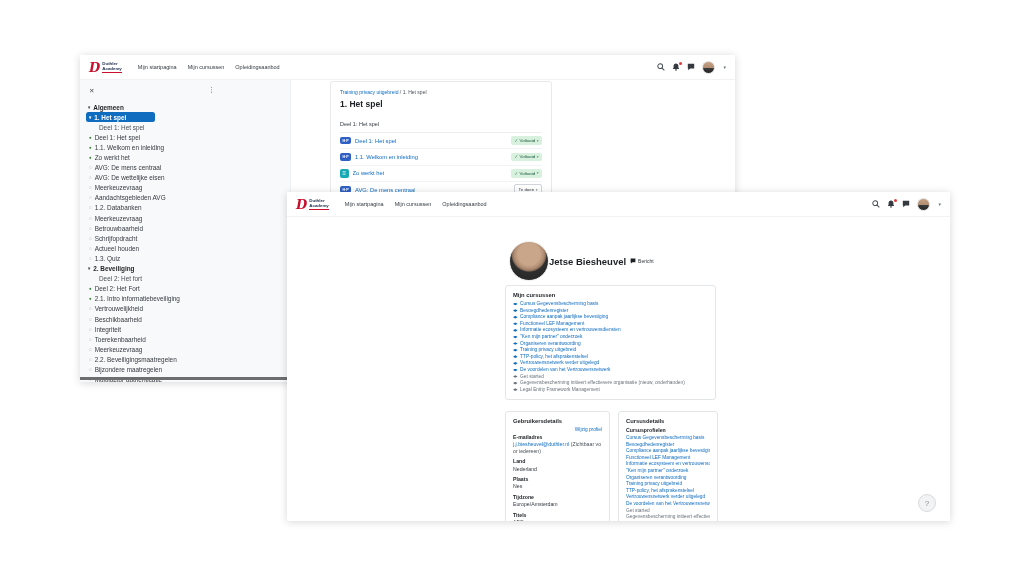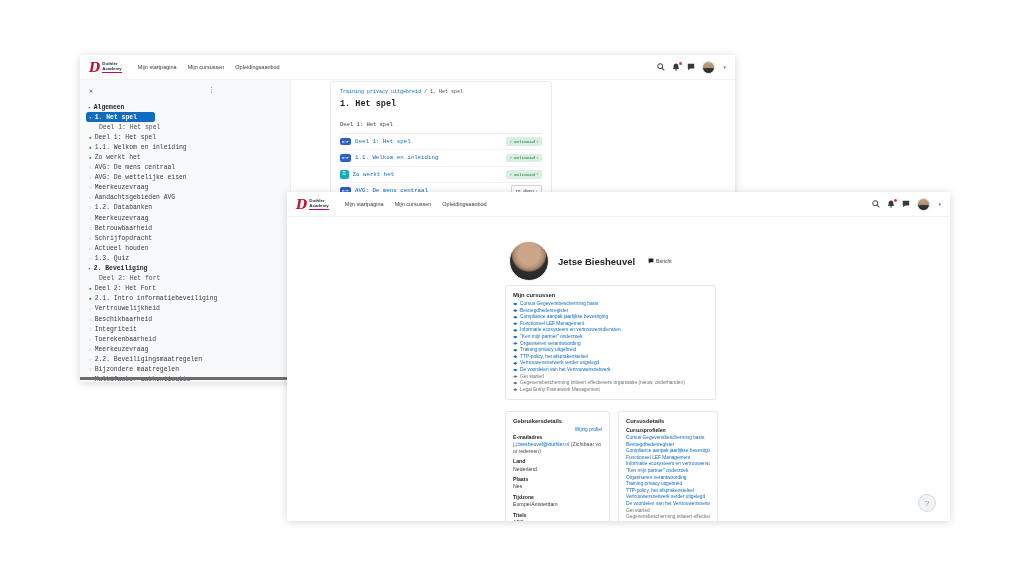--- a/index.html
+++ b/index.html
@@ -18,21 +18,21 @@
   .nav{display:flex;gap:11px;margin-left:16px;font-size:5.5px;color:#343a40;}
   .nav-item{cursor:pointer;white-space:nowrap;}
   .header-right{margin-left:auto;display:flex;align-items:center;gap:7px;}
   .hicon{position:relative;display:flex;align-items:center;}
   .red-dot{position:absolute;top:-1.5px;right:-1.5px;width:3.2px;height:3.2px;border-radius:50%;background:#e53935;}
   .avatar-sm{width:11px;height:11px;border-radius:50%;border:0.5px solid #ddd;
              background:linear-gradient(180deg,#c7a183 0%,#b08d72 55%,#3a3a3a 58%,#262626 100%);}
   .caret{font-size:5px;color:#6a737b;margin-left:1px;}
 
   
-  .winA-body{display:flex;height:303px;font-family:Liberation Mono, monospace;}
+  .winA-body{display:flex;height:303px;}
   .drawer{width:211px;background:#f8f9fa;border-right:1px solid #eef0f1;box-sizing:border-box;padding:6px 6px 0 6px;position:relative;}
   .drawer-top{height:16px;position:relative;}
   .drawer-close{position:absolute;left:3px;top:1px;font-size:6.5px;color:#495057;}
   .drawer-grip{position:absolute;left:122px;top:0;font-size:7px;color:#495057;}
   .si{display:flex;align-items:center;gap:3px;height:10.1px;font-size:6.4px;color:#343a40;padding-left:2px;white-space:nowrap;overflow:hidden;}
   .si::before{flex:0 0 auto;}
   .si.k-section{font-weight:bold;color:#1d2125;}
   .si.k-section::before{content:"▾";font-size:4.5px;color:#495057;}
   .si.k-selected{background:#0f6cbf;color:#fff;border-radius:2.5px;width:66px;font-weight:bold;padding-left:3px;}
   .si.k-selected::before{content:"▾";font-size:4.5px;color:#fff;}
@@ -54,21 +54,21 @@
   .act-icon.k-page::after{content:"≡";color:#fff;font-size:6px;line-height:1;}
   .act-link{font-size:5.8px;color:#0f6cbf;white-space:nowrap;overflow:hidden;}
   .a-badge{margin-left:auto;font-size:4.4px;padding:1.8px 3.5px;border-radius:2px;display:flex;align-items:center;gap:1.5px;white-space:nowrap;}
   .a-badge::after{content:"▾";font-size:3.6px;opacity:.65;}
   .act-row.k-done .a-badge{background:#d7f1de;color:#19563a;}
   .act-row.k-done .a-badge::before{content:"✓";font-size:4.2px;}
   .act-row.k-todo .a-badge{background:#fff;border:1px solid #ced4da;color:#343a40;}
 
   
   .winB-body{position:relative;height:305px;background:#fff;}
-  .profile-head{position:absolute;left:222px;top:24px;display:flex;align-items:center;gap:9px;}
+  .profile-head{position:absolute;left:222px;top:24px;display:flex;align-items:center;gap:0;}
   .avatar-lg{width:38px;height:38px;border-radius:50%;border:1px solid #eee;
              background:radial-gradient(circle at 50% 32%,#c9a68a 0 34%,#b08d72 46%,#8c705c 52%,#2e2e2e 56%,#222 100%);}
   .profile-name{font-size:9.5px;font-weight:bold;color:#1d2125;}
   .msg-btn{display:flex;align-items:center;gap:2px;font-size:5px;color:#343a40;margin-left:4px;}
 
   .b-card{position:absolute;background:#fff;border:1px solid #e3e6e8;border-radius:3px;box-sizing:border-box;padding:6px 7px;}
   .card-title{font-size:5.8px;font-weight:bold;color:#1d2125;margin-bottom:3px;}
   #coursesCard{left:218px;top:68px;width:211px;}
   .ci{display:flex;align-items:center;gap:2.5px;font-size:4.8px;line-height:6.6px;height:6.6px;color:#0f6cbf;white-space:nowrap;overflow:hidden;}
   .ci.k-muted{color:#6a737b;}

